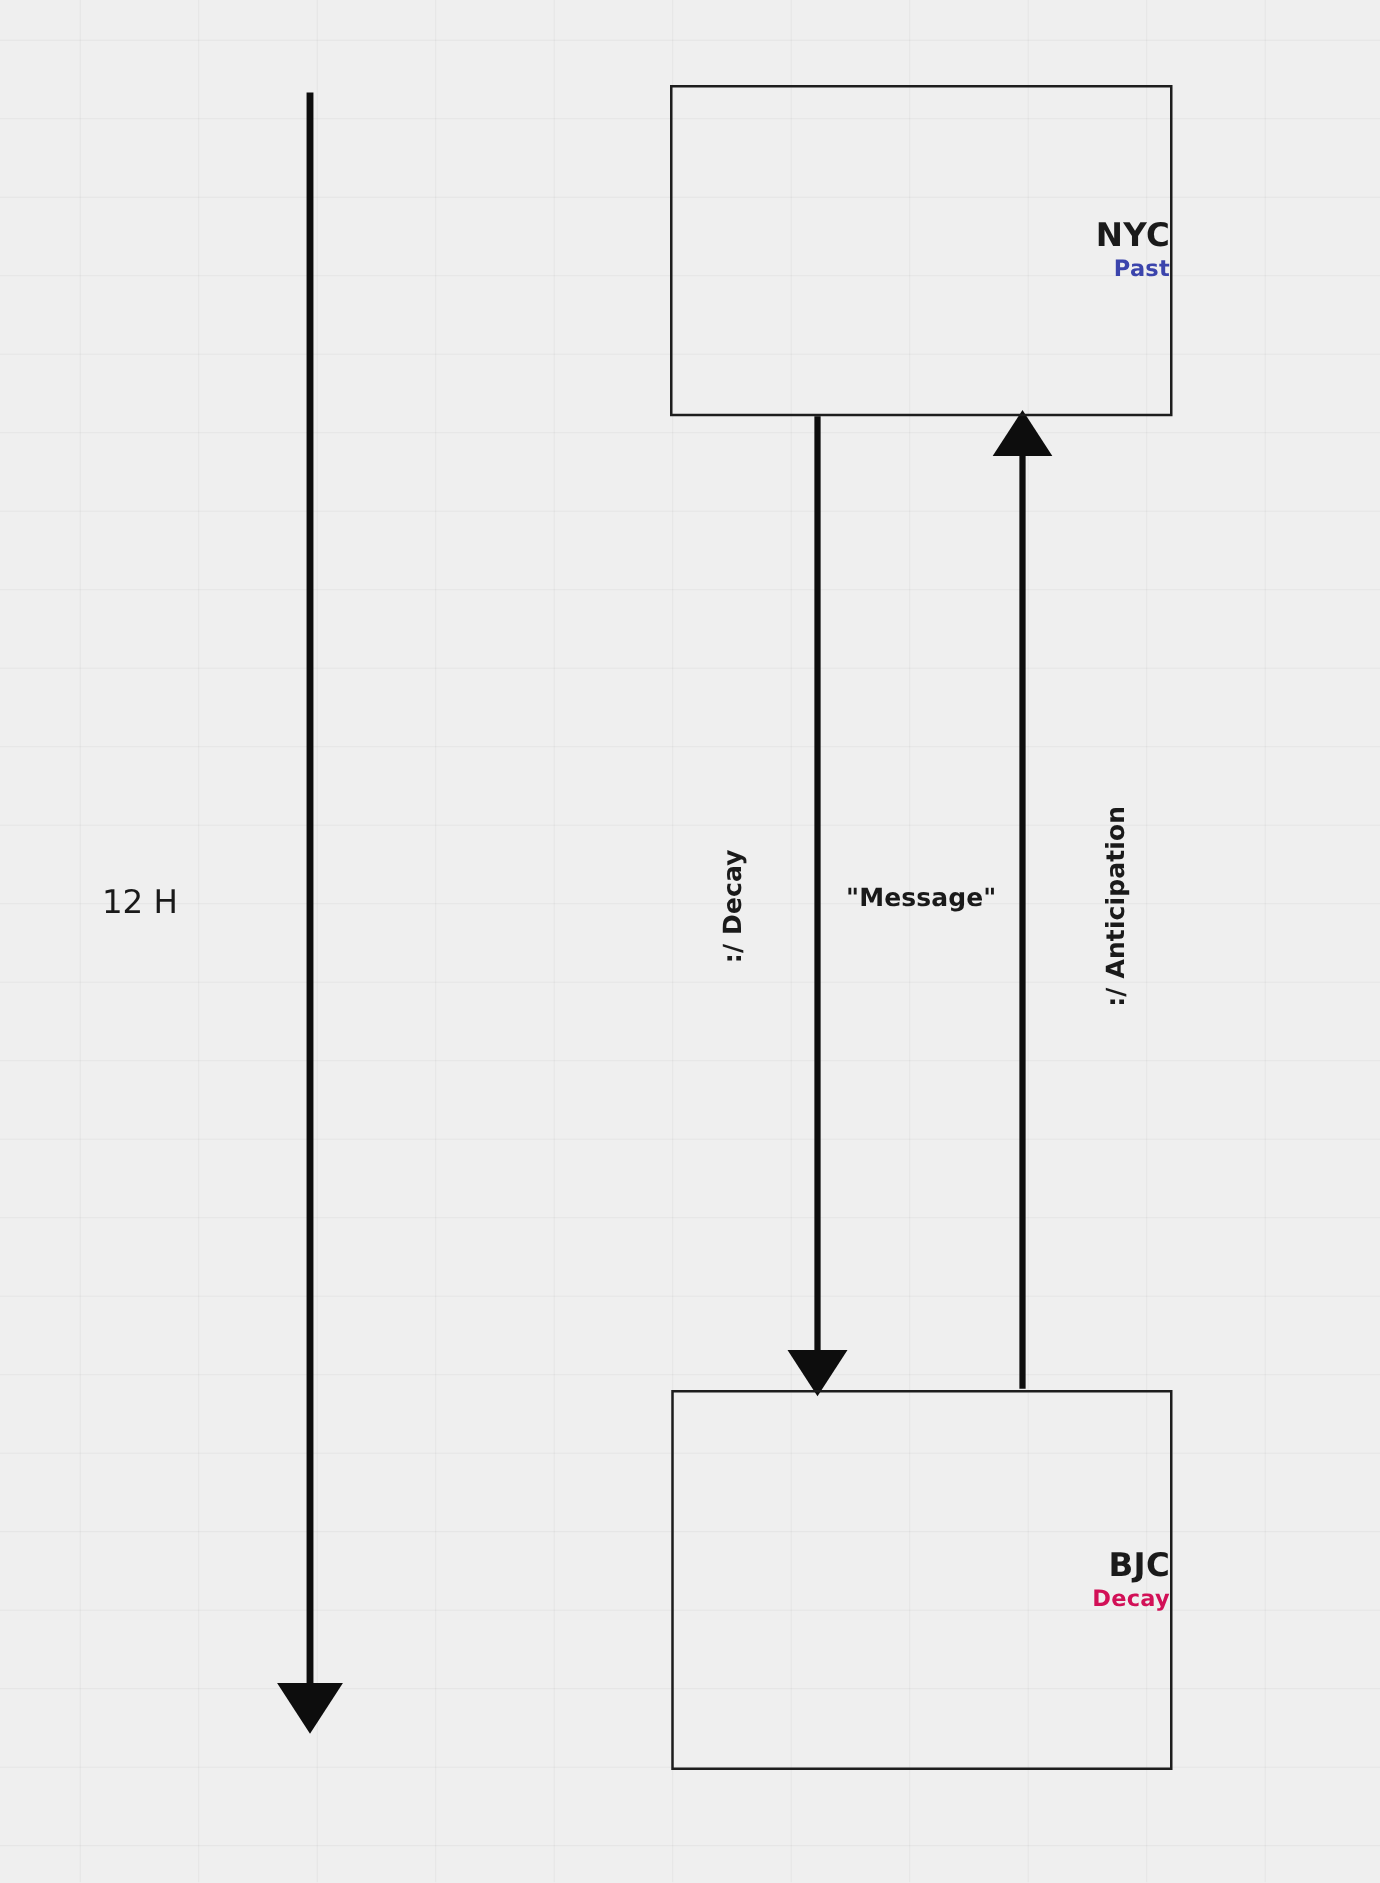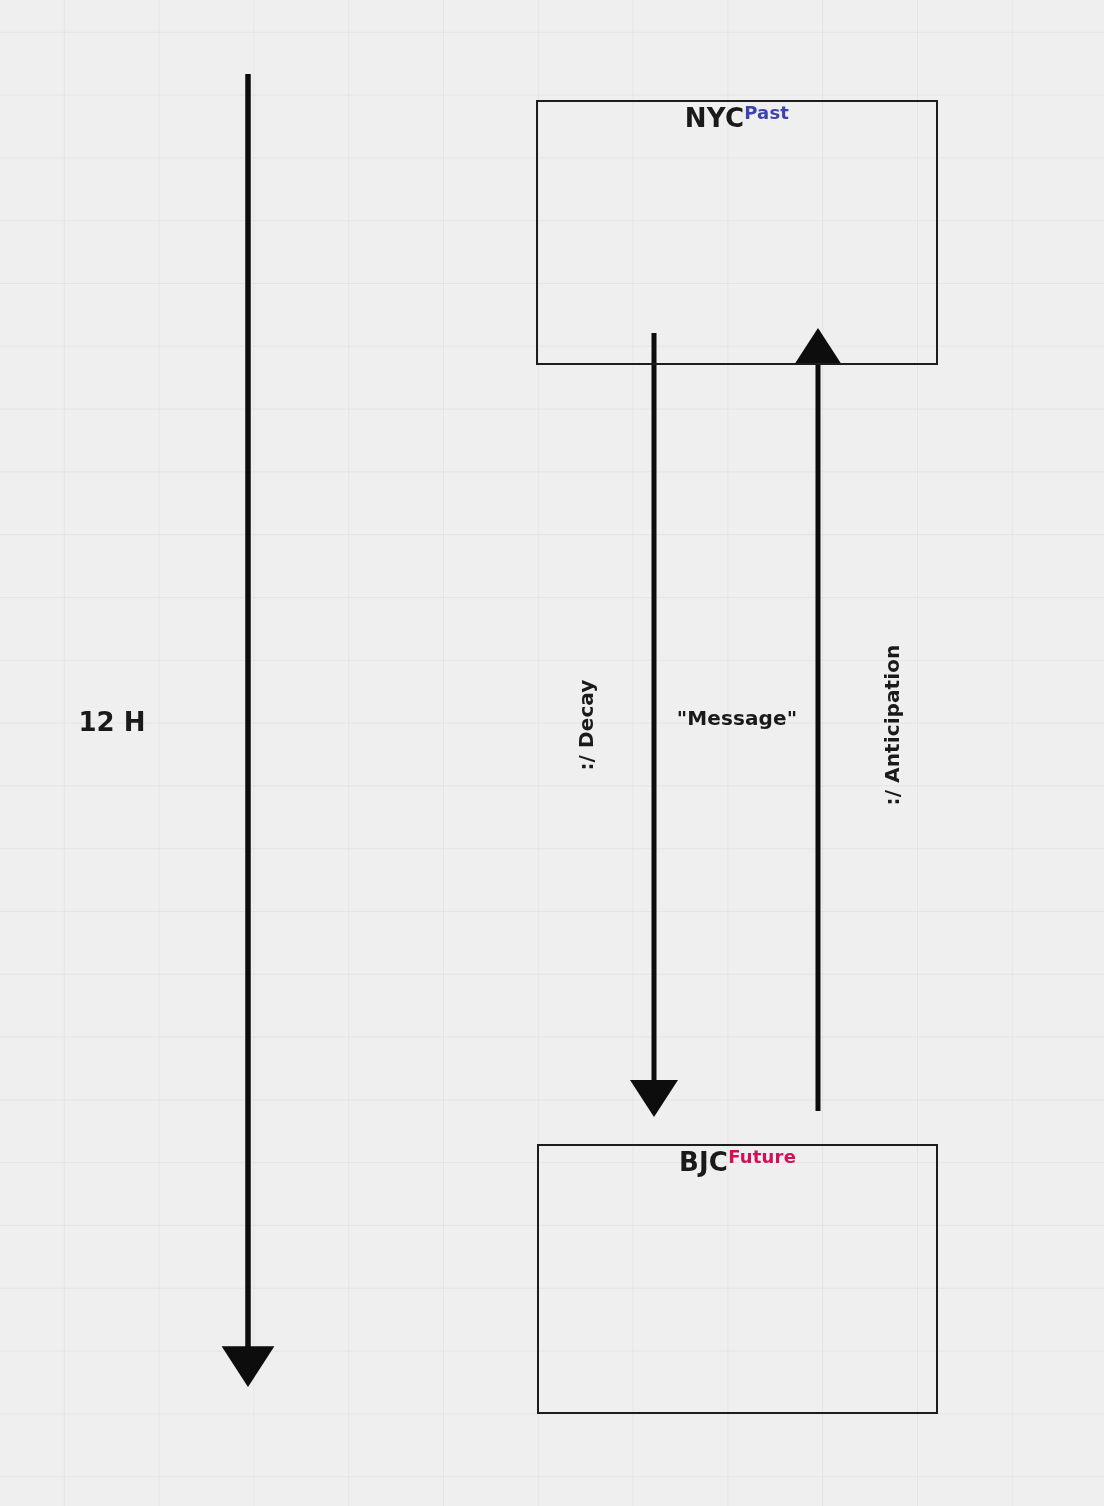--- a/index.html
+++ b/index.html
@@ -29,36 +29,35 @@
     width: 1104px;
     height: 1506px;
     pointer-events: none;
   }
   .node-box {
     position: absolute;
     border: 2.5px solid #1d1d1d;
     background: transparent;
     box-sizing: border-box;
     display: flex;
-    flex-direction: row;
-    align-items: flex-start;
+    flex-direction: column;
+    align-items: flex-end;
     justify-content: center;
-    margin-top: 32px;
   }
   #node-nyc {
     left: 536px;
     top: 68px;
     width: 402px;
     height: 265px;
   }
   #node-bjc {
     left: 537px;
     top: 1112px;
     width: 401px;
-    height: 270px;
+    height: 304px;
   }
   .node-title {
     font-size: 26px;
     font-weight: bold;
     color: #1a1a1a;
     letter-spacing: 0.2px;
     line-height: 1.24;
   }
   .node-sub {
     font-size: 18px;
@@ -99,21 +98,21 @@
     width: 190px;
     text-align: center;
   }
   #label-duration {
     position: absolute;
     left: 42px;
     top: 707px;
     width: 140px;
     text-align: center;
     font-size: 26px;
-    font-weight: bold;
+    font-weight: normal;
     color: #1a1a1a;
   }
 </style>
 </head>
 <body>
 
 <div id="canvas">
 
   <svg class="svg-layer" viewBox="0 0 1104 1506" xmlns="http://www.w3.org/2000/svg">
     <defs>
@@ -135,21 +134,21 @@
     </g>
   </svg>
 
   <div class="node-box" id="node-nyc">
     <div class="node-title">NYC</div>
     <div class="node-sub sub-past">Past</div>
   </div>
 
   <div class="node-box" id="node-bjc">
     <div class="node-title">BJC</div>
-    <div class="node-sub sub-future">Future</div>
+    <div class="node-sub sub-future">Decay</div>
   </div>
 
   <div class="edge-label rot-up" id="label-decay">:/ Decay</div>
 
   <div class="edge-label" id="label-message">"Message"</div>
 
   <div class="edge-label rot-up" id="label-anticipation">:/ Anticipation</div>
 
   <div id="label-duration">12 H</div>
 

